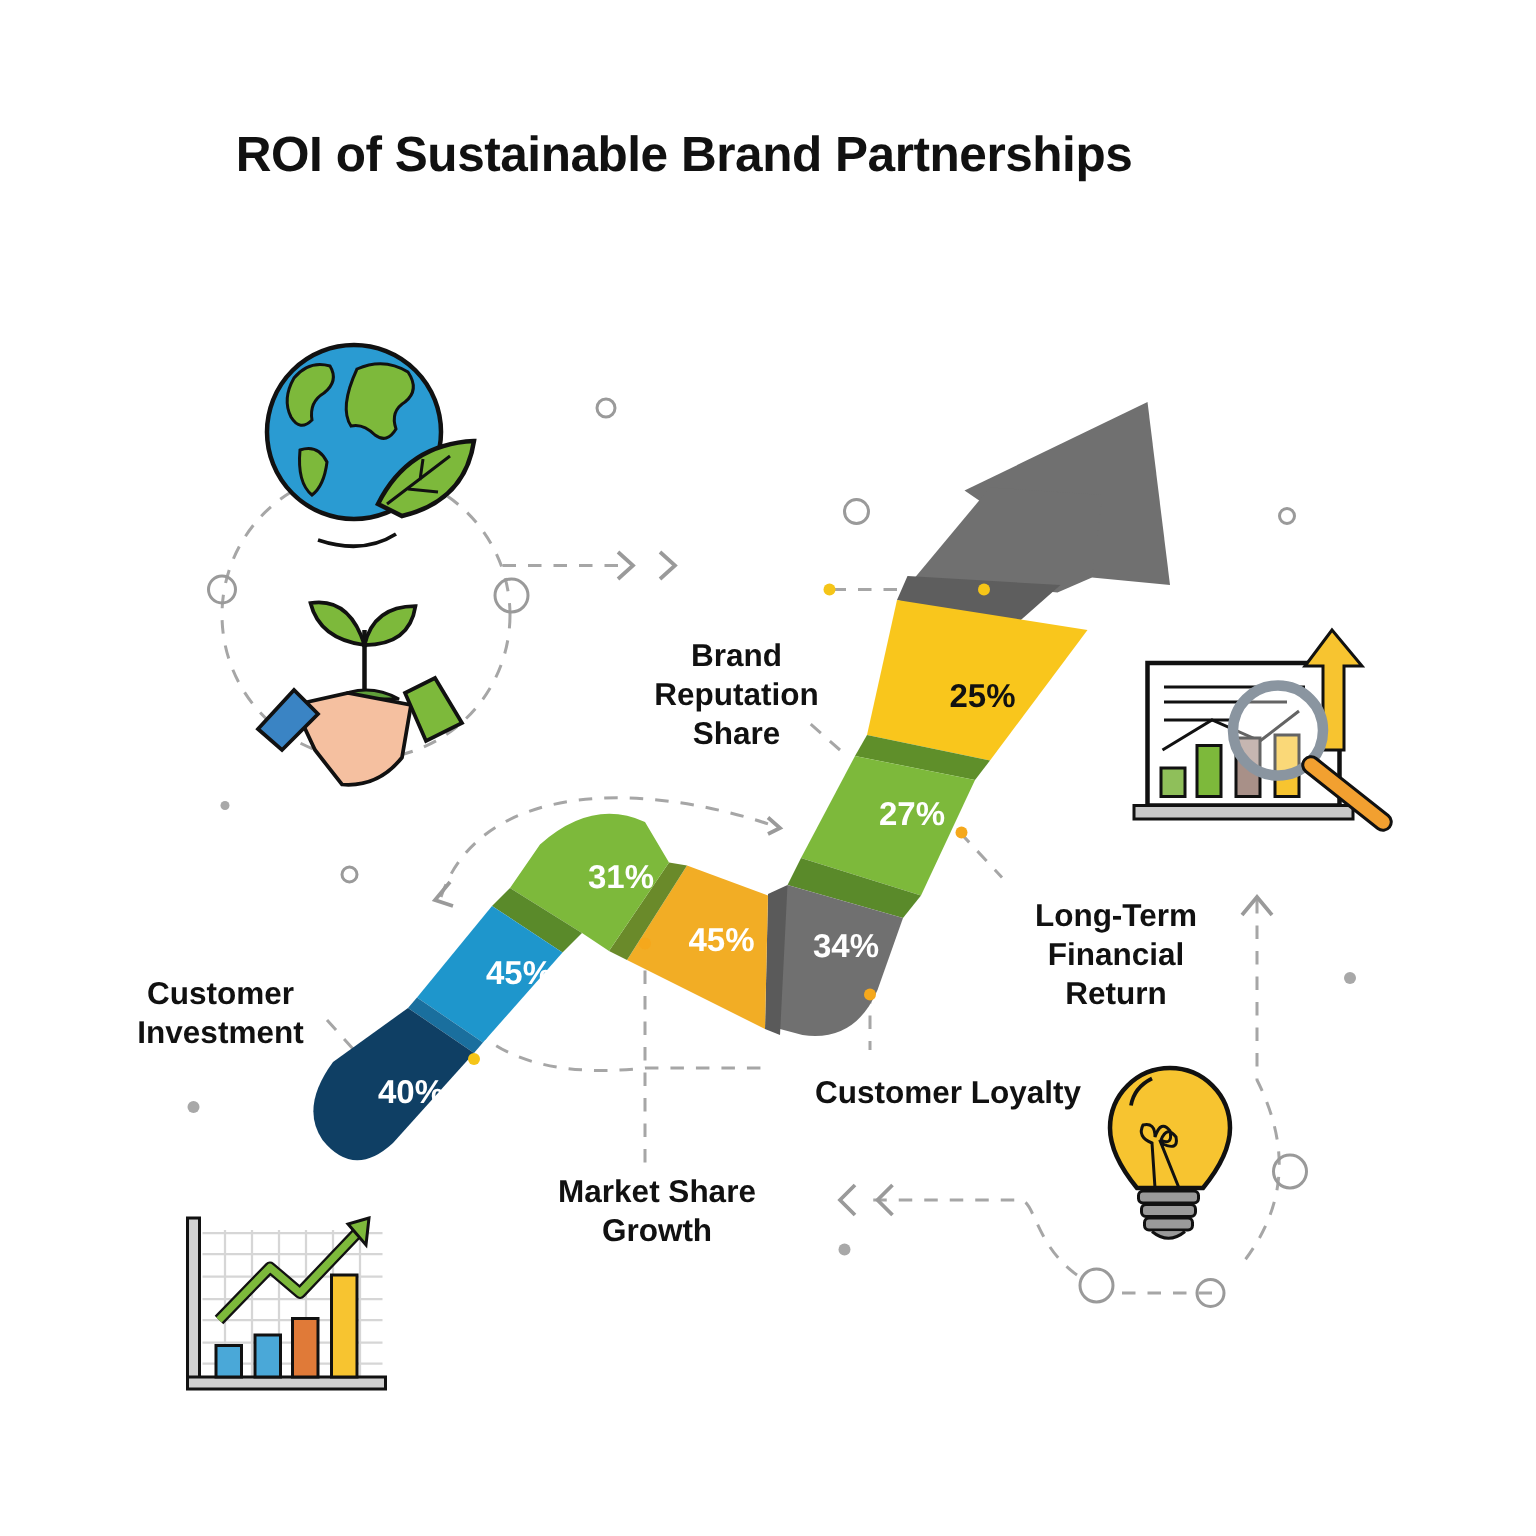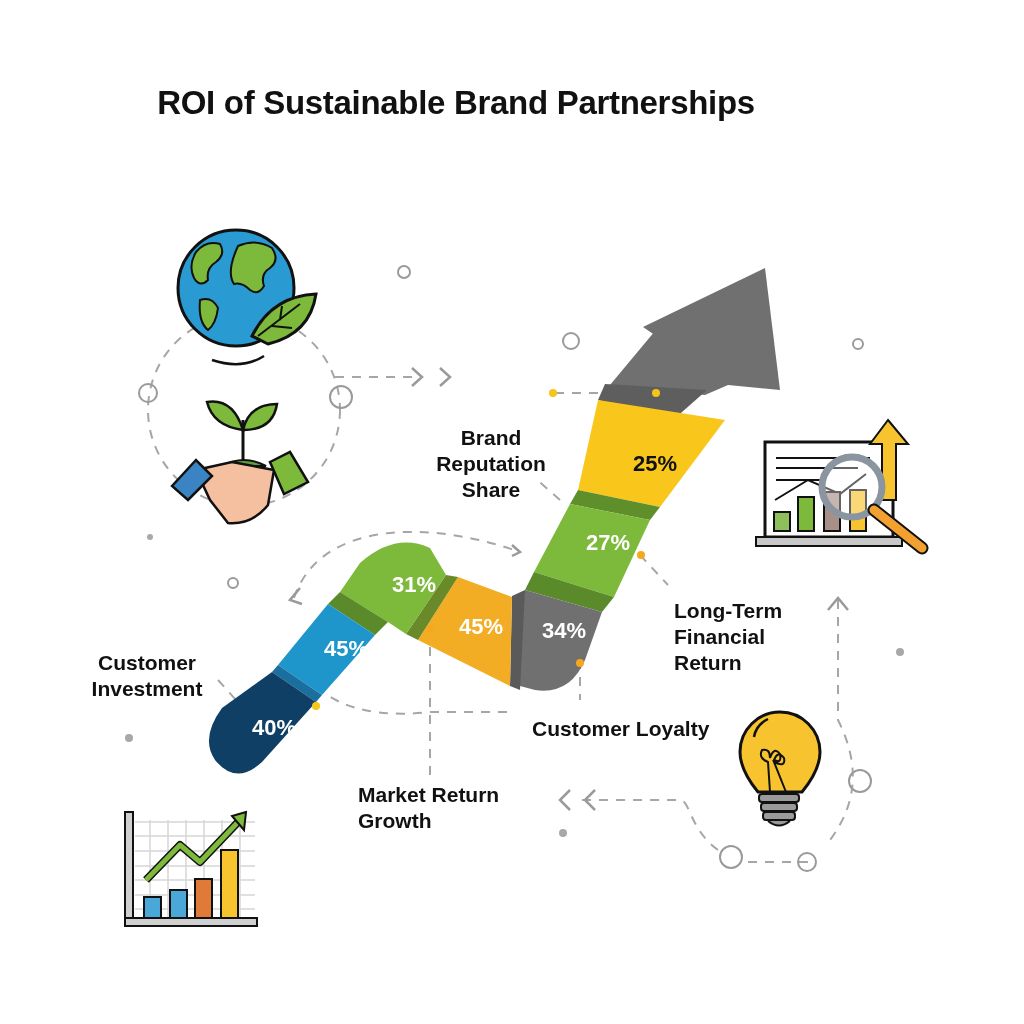--- a/index.html
+++ b/index.html
@@ -1,21 +1,21 @@
 <!DOCTYPE html>
 <html><head>
 <meta charset="utf-8">
 <style>
   html, body { margin: 0; padding: 0; background: #ffffff; }
   body { width: 1024px; height: 1024px; position: relative; overflow: hidden;
          font-family: "Liberation Sans", "DejaVu Sans", sans-serif; color: #111; }
   #title { position: absolute; top: 84px; left: 0; width: 912px; text-align: center;
            font-size: 33px; font-weight: bold; letter-spacing: -0.3px; color: #111; }
   svg.stage { position: absolute; left: 0; top: 0; }
-  .lbl { position: absolute; font-size: 21px; font-weight: bold; line-height: 26px; color: #111; }
+  .lbl { position: absolute; font-size: 21px; font-weight: bold; line-height: 26px; color: #111; text-align: center; }
   .center { text-align: center; margin-top: 32px; }
   .pct { font-family: "Liberation Sans", sans-serif; font-weight: bold; font-size: 22px; }
 </style>
 </head>
 <body>
 
 <div id="title">ROI of Sustainable Brand Partnerships</div>
 
 <svg class="stage" width="1024" height="1024" viewBox="0 0 1024 1024">
 
@@ -179,15 +179,15 @@
 </div>
 <div class="lbl" style="left:674px; top:598px; width:140px;">
   <div>Long-Term</div>
   <div>Financial</div>
   <div>Return</div>
 </div>
 <div class="lbl" style="left:532px; top:716px; width:200px;">
   <div>Customer Loyalty</div>
 </div>
 <div class="lbl" style="left:358px; top:782px; width:160px;">
-  <div>Market Return</div>
+  <div>Market Share</div>
   <div>Growth</div>
 </div>
 
 </body></html>

